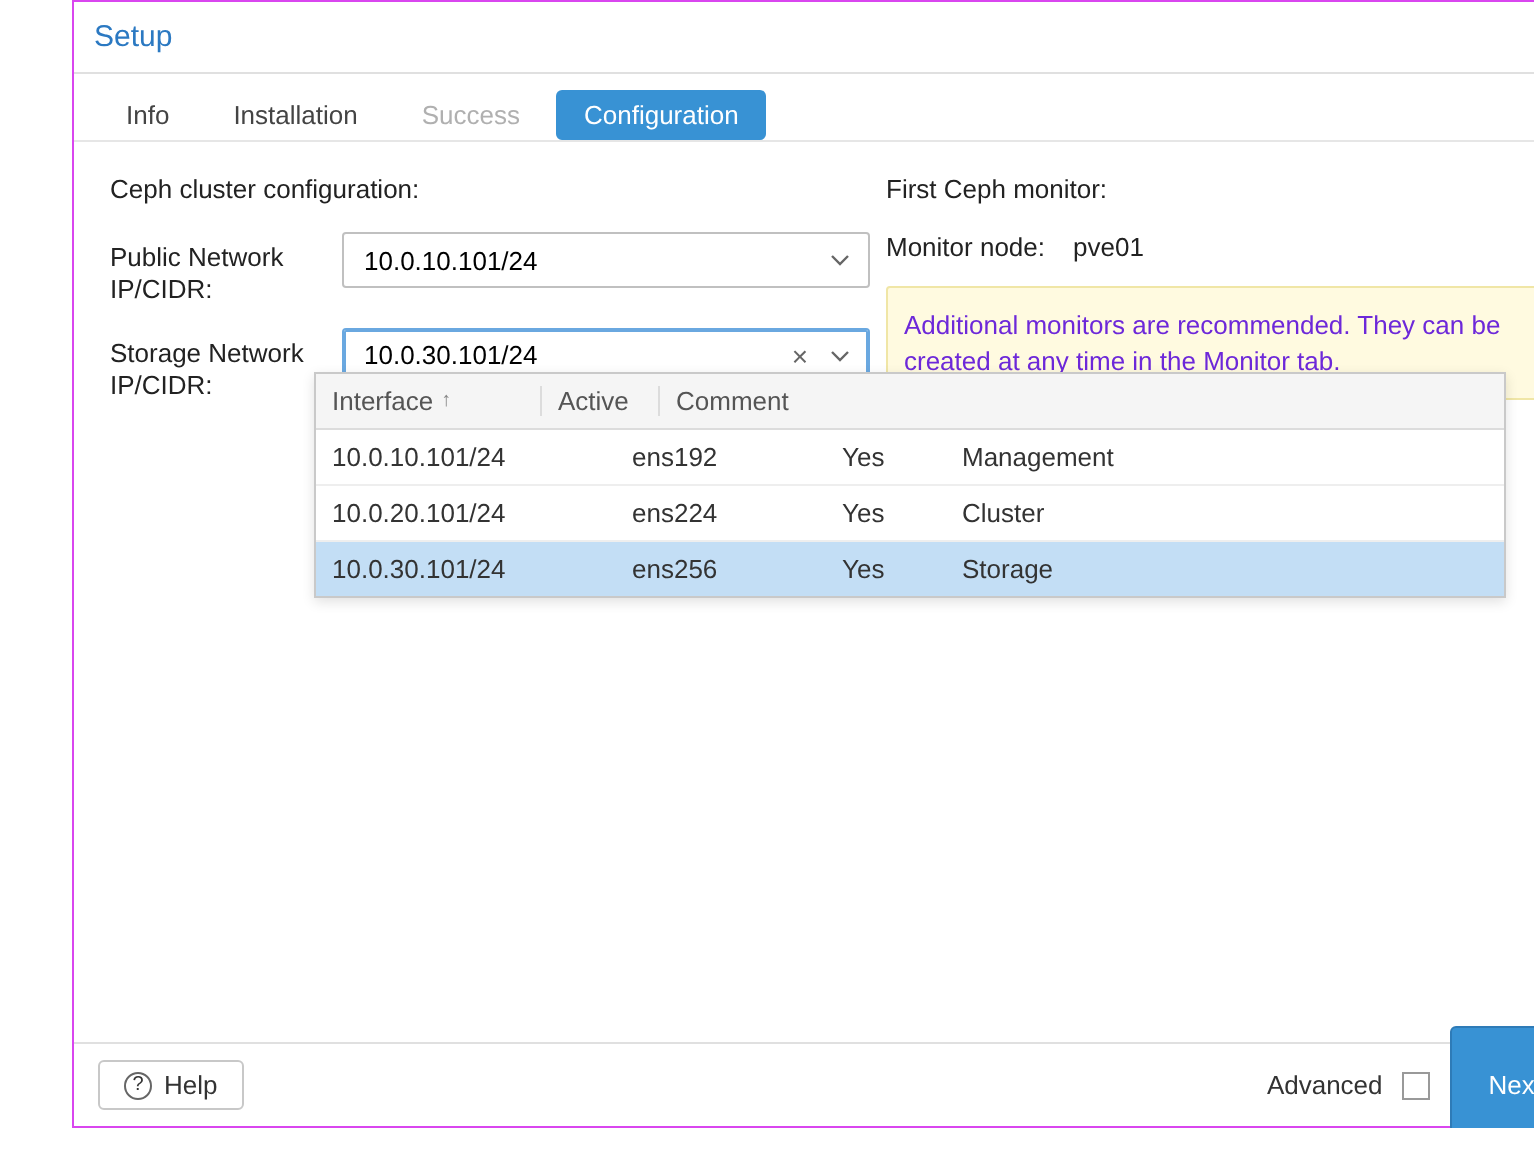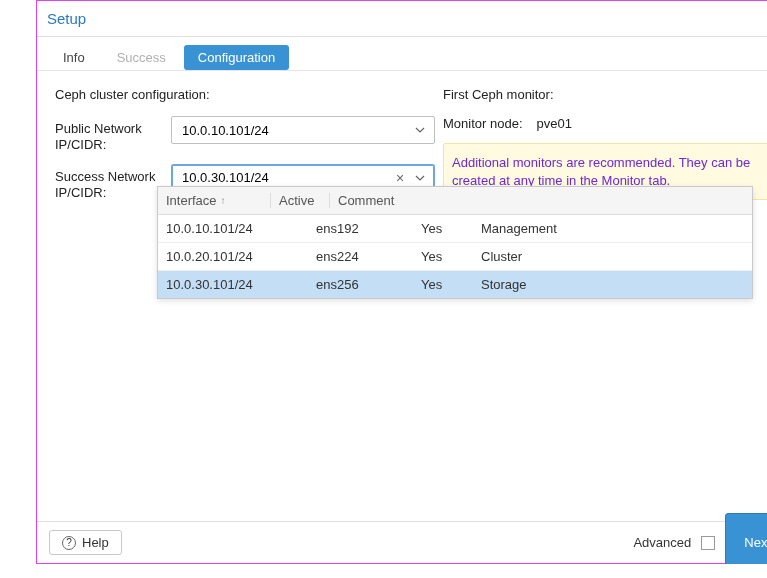--- a/index.html
+++ b/index.html
@@ -239,20 +239,21 @@
     <div class="close-btn">
       <svg viewBox="0 0 16 16" width="16" height="16">
         <circle cx="8" cy="8" r="7" fill="none" stroke="#2b79c2" stroke-width="1.2"></circle>
         <path d="M5 5 L11 11 M11 5 L5 11" stroke="#2b79c2" stroke-width="1.2"></path>
       </svg>
     </div>
   </div>
 
   <div class="tabs">
     <div class="tab">Info</div>
+    <div class="tab">Installation</div>
     <div class="tab disabled">Success</div>
     <div class="tab active">Configuration</div>
   </div>
 
   <div class="body">
 
     <div class="col-left">
       <div class="section-heading">Ceph cluster configuration:</div>
 
       <div class="form-row">
@@ -261,21 +262,21 @@
           <input type="text" value="10.0.10.101/24" style="">
           <div class="trigger">
             <svg width="10" height="6" viewBox="0 0 10 6">
                 <path d="M1 1 L5 5 L9 1" fill="none" stroke="#666" stroke-width="1.2"></path>
               </svg>
           </div>
         </div>
       </div>
 
       <div class="form-row">
-        <div class="form-label">Success Network IP/CIDR:</div>
+        <div class="form-label">Storage Network IP/CIDR:</div>
         <div class="combo focused">
           <input type="text" value="10.0.30.101/24" style="">
           <div class="clear">
             <span>×</span>
           </div>
           <div class="trigger">
             <svg width="10" height="6" viewBox="0 0 10 6">
                 <path d="M1 1 L5 5 L9 1" fill="none" stroke="#666" stroke-width="1.2"></path>
               </svg>
           </div>

